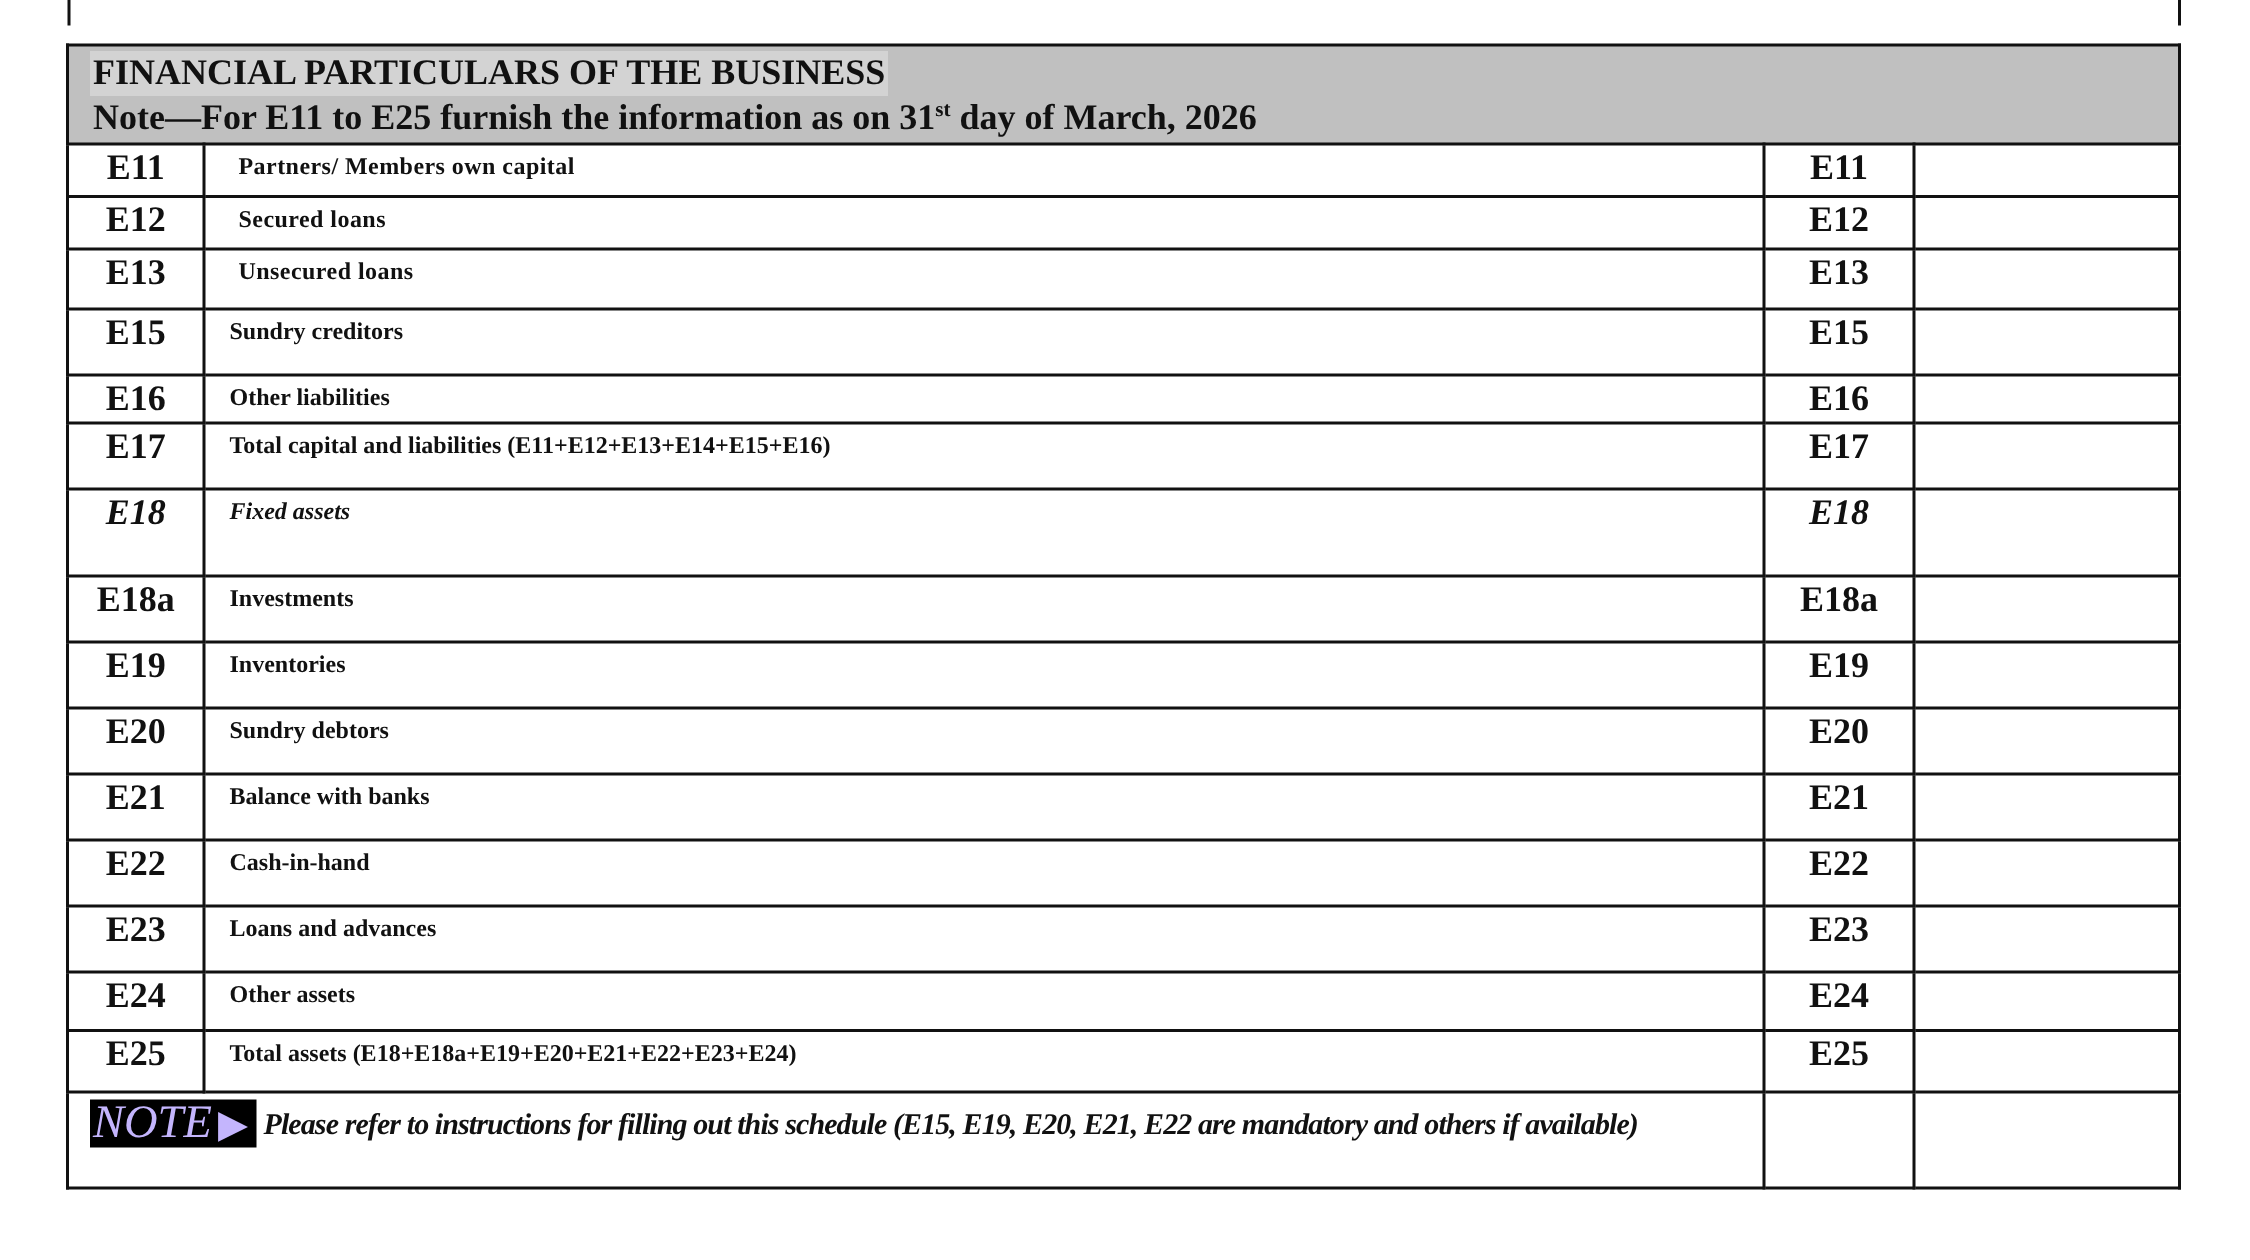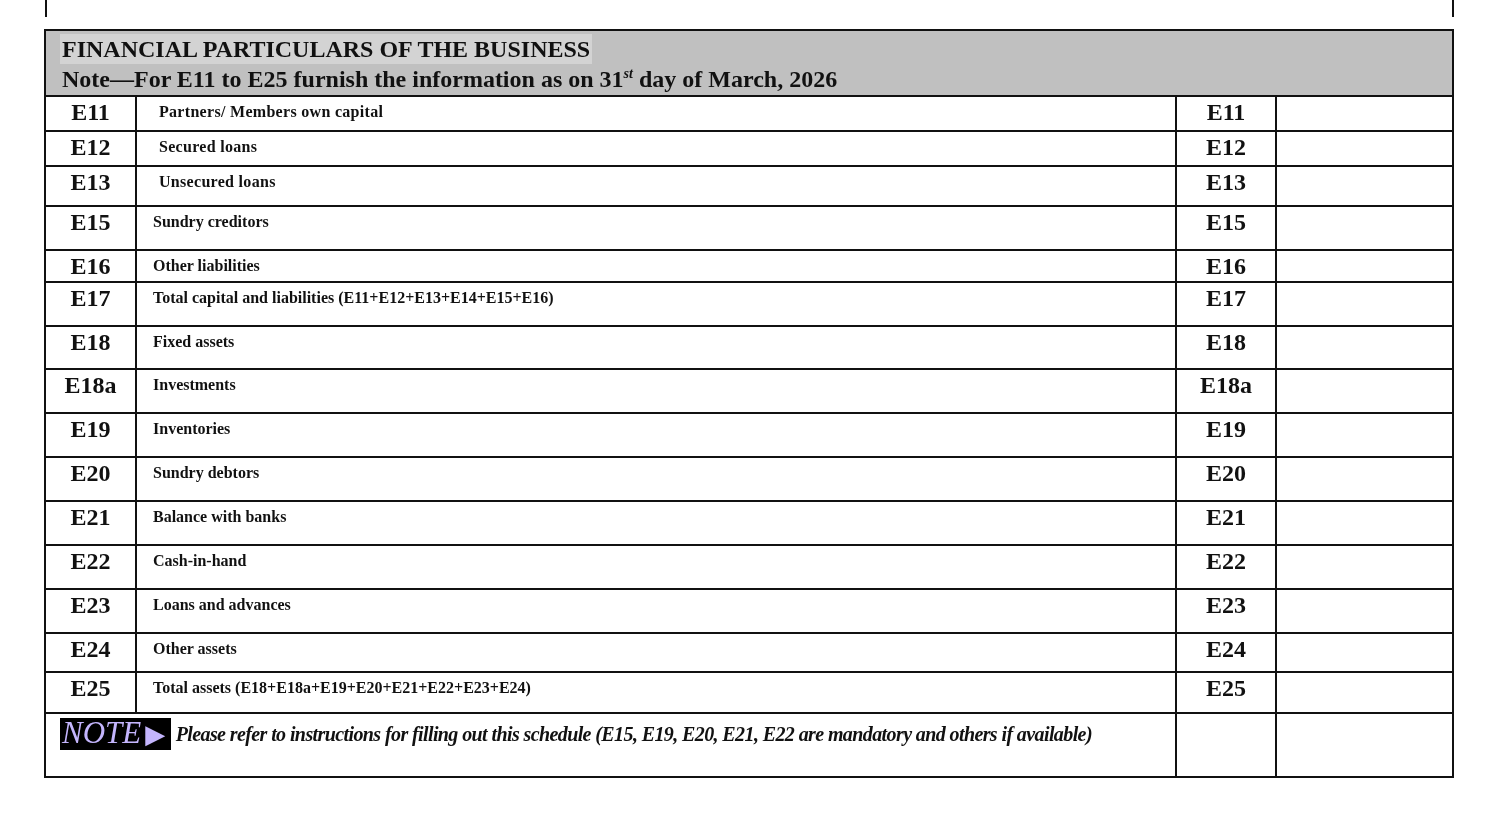--- a/index.html
+++ b/index.html
@@ -6,21 +6,21 @@
   body { width: 1500px; height: 840px; position: relative; overflow: hidden;
          font-family: "Liberation Serif", "DejaVu Serif", serif; color: #111; }
   .topbox { position: absolute; left: 45px; top: -2px; width: 1405px; height: 19px;
             border: 2px solid #111; border-top: none; border-bottom: none; }
   table.form { position: absolute; left: 44px; top: 29px; width: 1408px;
                border-collapse: collapse; table-layout: fixed; }
   table.form td { border: 2px solid #111; padding: 0; vertical-align: top; }
   .hdr { background: #c0c0c0; height: 61px; padding: 3px 0 0 16px !important;
          font-weight: bold; font-size: 24px; line-height: 30px; }
   .hdr .t1 { background: #d3d3d3; display: inline-block; padding: 0 2px 0 2px; margin-left: -2px; }
-  .hdr sup { font-size: 14px; line-height: 0; font-style: italic; }
+  .hdr sup { font-size: 14px; line-height: 0; }
   .code { text-align: center; font-weight: bold; font-size: 24px; line-height: 30px; }
   .desc { font-weight: bold; font-size: 16px; line-height: 30px; padding-left: 16px !important; margin-left: 46px; }
   .desc.ind { padding-left: 22px !important; letter-spacing: 0.3px; }
   .val { }
   .note-cell { padding: 4px 0 0 16px !important; font-size: 20px; line-height: 27px;
                font-style: italic; font-weight: bold; }
   .note-badge { display: inline-block; background: #000; color: #c4b5fd; font-size: 31px;
                 line-height: 30px; padding: 0 6px 0 2px; margin-left: -2px; font-style: italic;
                 font-weight: normal; vertical-align: -2px; }
   .note-badge .arrow { font-style: normal; font-size: 26px; margin-left: 4px; }
@@ -74,21 +74,21 @@
         <td class="desc">Other liabilities</td>
         <td class="code">E16</td>
         <td class="val"></td>
       </tr>
       <tr style="height: 44px;">
         <td class="code">E17</td>
         <td class="desc">Total capital and liabilities (E11+E12+E13+E14+E15+E16)</td>
         <td class="code">E17</td>
         <td class="val"></td>
       </tr>
-      <tr style="height: 43px;">
+      <tr style="height: 58px; font-style: italic;">
         <td class="code">E18</td>
         <td class="desc">Fixed assets</td>
         <td class="code">E18</td>
         <td class="val"></td>
       </tr>
       <tr style="height: 44px;">
         <td class="code">E18a</td>
         <td class="desc">Investments</td>
         <td class="code">E18a</td>
         <td class="val"></td>

